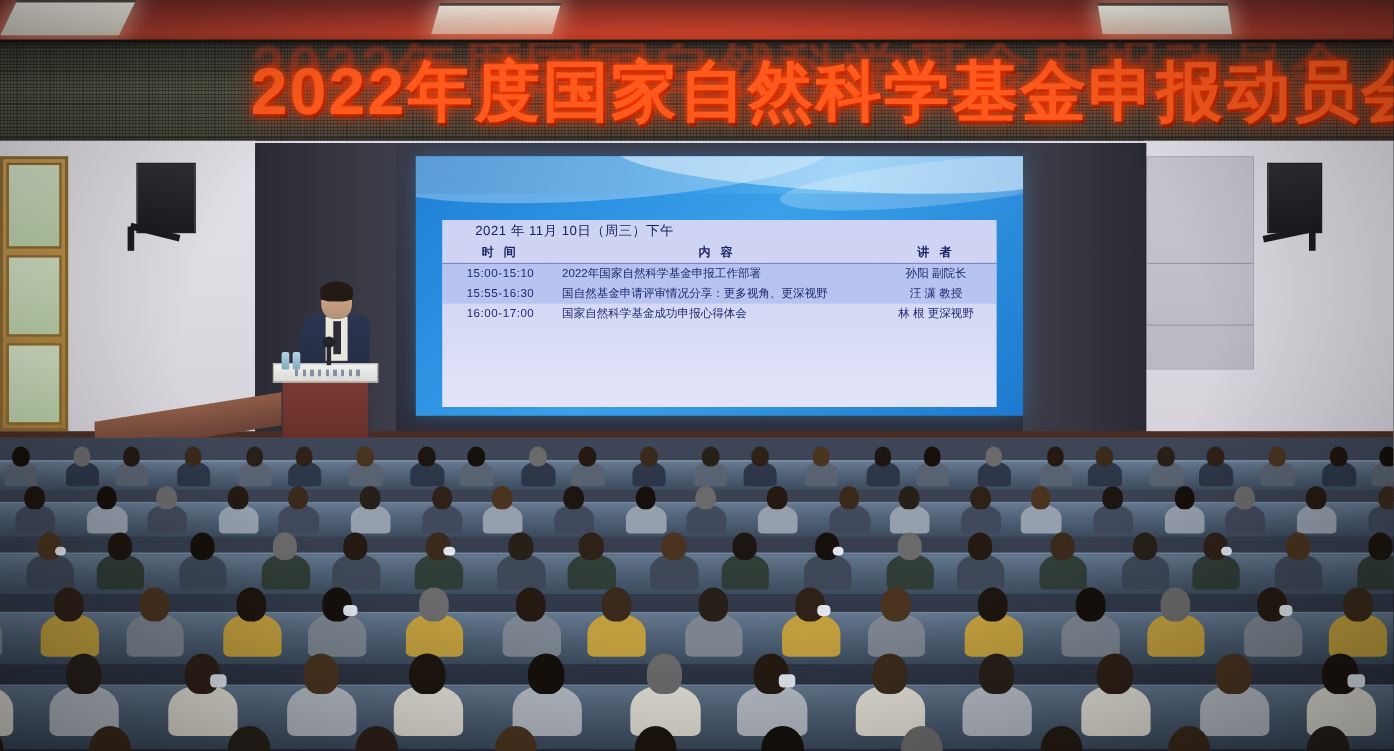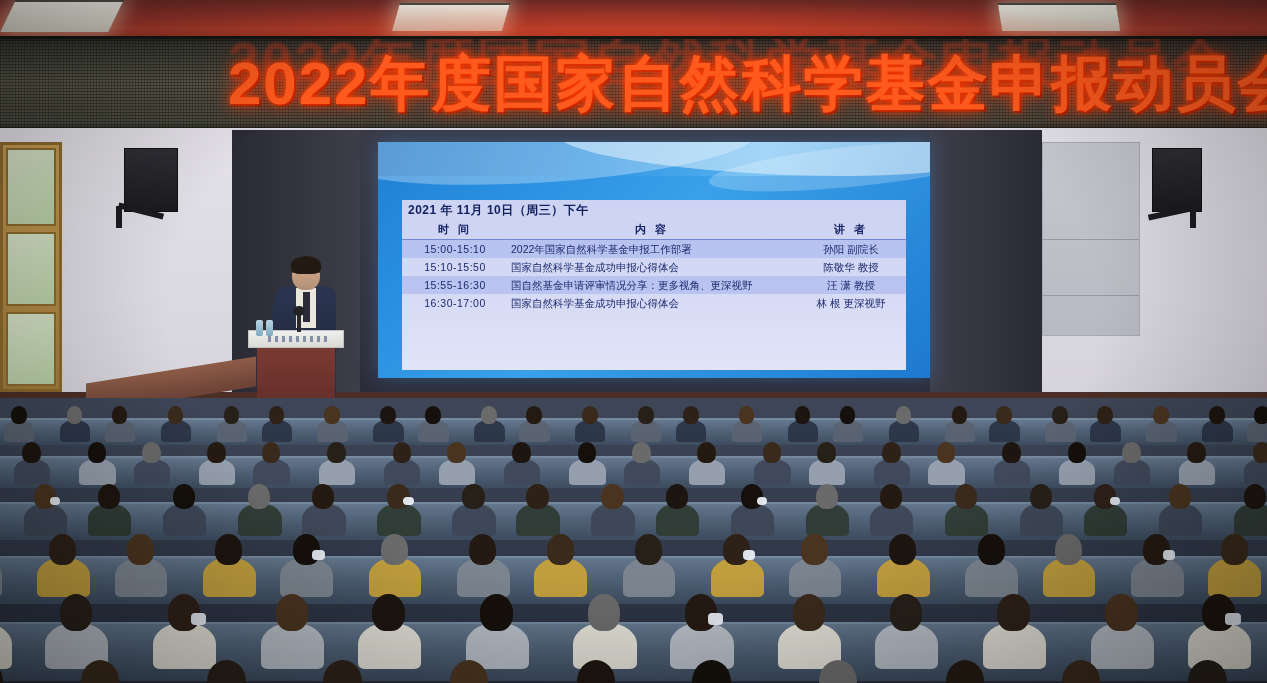--- a/index.html
+++ b/index.html
@@ -86,21 +86,21 @@
   .sw3{left:330px;top:4px;width:300px;height:40px;background:rgba(255,255,255,.22);transform:rotate(-6deg);}
 
   .scr-title{position:absolute;left:24px;top:6px;width:504px;
     background:#1565c8;color:#fff;text-align:center;padding:3px 0 5px;z-index:4;}
   .scr-title .t1{font-size:14px;font-weight:bold;letter-spacing:1px;line-height:17px;}
   .scr-title .t2{font-size:15px;font-weight:bold;letter-spacing:0px;line-height:19px;}
 
   .scr-body{position:absolute;left:24px;top:58px;width:504px;height:170px;
     background:linear-gradient(180deg,#cdd3f2 0%,#d6daf5 55%,#e2e4f8 100%);z-index:3;}
   .meta{padding:2px 0 0 6px;color:#12205e;}
-  .meta .m1{font-size:12px;font-weight:bold;line-height:16px;letter-spacing:.5px;}
+  .meta .m1{font-size:12px;font-weight:normal;line-height:16px;letter-spacing:.5px;margin-left:24px;}
   .meta .m2{font-size:12px;font-weight:bold;line-height:16px;letter-spacing:.5px;}
 
   table.sched{width:100%;border-collapse:collapse;margin-top:2px;}
   table.sched th{font-size:11px;font-weight:bold;color:#1a2468;padding:2px 2px;letter-spacing:3px;}
   table.sched td{font-size:10.5px;color:#1d2a6e;padding:3px 3px;line-height:12px;vertical-align:middle;}
   table.sched tr.odd{background:rgba(150,170,235,.45);}
   table.sched tr.hdr{background:rgba(205,211,242,.2);border-bottom:1px solid rgba(90,110,190,.5);}
   .c-time{width:100px;text-align:center;letter-spacing:.5px;}
   .c-topic{text-align:left;padding-left:10px;}
   .c-spk{width:104px;text-align:center;}
@@ -223,32 +223,27 @@
             <th>内 容</th>
             <th class="c-spk">讲 者</th>
           </tr>
         </thead>
         <tbody>
           <tr class="odd">
             <td class="c-time">15:00-15:10</td>
             <td class="c-topic">2022年国家自然科学基金申报工作部署</td>
             <td class="c-spk">孙阳 副院长</td>
           </tr>
-          <tr>
-            <td class="c-time">15:10-15:50</td>
-            <td class="c-topic">国家自然科学基金成功申报心得体会</td>
-            <td class="c-spk">陈敬华 教授</td>
-          </tr>
           <tr class="odd">
             <td class="c-time">15:55-16:30</td>
             <td class="c-topic">国自然基金申请评审情况分享：更多视角、更深视野</td>
             <td class="c-spk">汪 潇 教授</td>
           </tr>
           <tr>
-            <td class="c-time">16:30-17:00</td>
+            <td class="c-time">16:00-17:00</td>
             <td class="c-topic">国家自然科学基金成功申报心得体会</td>
             <td class="c-spk">林 根 更深视野</td>
           </tr>
         </tbody>
       </table>
     </div>
   </div>
 
   <div class="stage-edge"></div>
   <div class="floor"></div>

